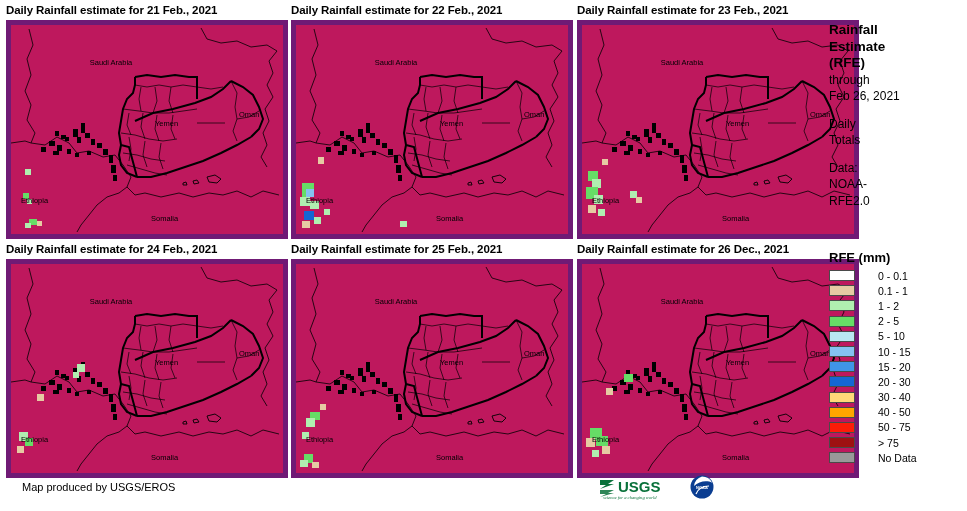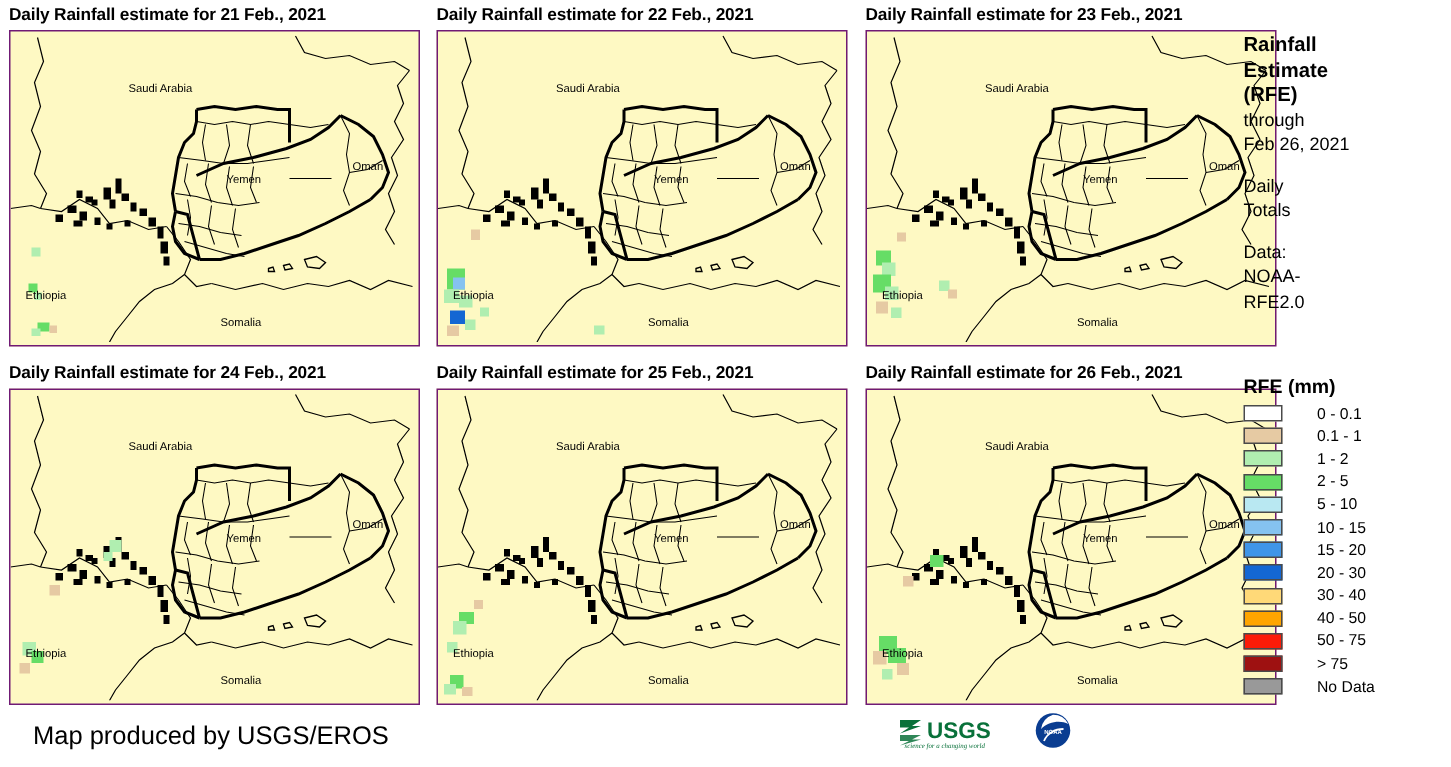--- a/index.html
+++ b/index.html
@@ -11,41 +11,41 @@
   .stage{position:absolute;left:0;top:0;width:967px;height:511px;}
 
   
   .panel{position:absolute;}
   .panel-title{
     font-size:11.5px;font-weight:bold;color:#000;
     letter-spacing:-0.1px;white-space:nowrap;
     height:16px;line-height:16px;
   }
   .panel-frame{
-    position:absolute;border:1px solid #701a75;background:#fef9c3;
+    position:absolute;border:5px solid #701a75;background:#be185d;
     overflow:hidden;
   }
   .panel-frame svg{display:block;}
 
   
   .right-col{position:absolute;left:825px;top:0;width:105px;height:470px;}
   .rhead{font-size:13.5px;font-weight:bold;color:#000;line-height:16.5px;}
   .rsub{font-size:12px;color:#000;line-height:16.5px;}
   .rgap{height:11px;}
 
   .legend{position:absolute;left:0px;top:250px;width:105px;}
   .legend-title{font-size:13px;font-weight:bold;color:#000;margin-bottom:3px;}
   .legend-row{display:flex;align-items:center;height:15.2px;gap:20px;}
   .sw{width:26px;height:11px;border:1px solid #4a4a4a;box-sizing:border-box;flex:0 0 auto;}
   .lbl{font-size:10.5px;color:#000;margin-left:3px;white-space:nowrap;}
 
   
   .footer-text{
     position:absolute;left:10px;top:481px;
-    font-size:17px;color:#000;white-space:nowrap;padding-left:12px;
+    font-size:11px;color:#000;white-space:nowrap;padding-left:12px;
   }
   .logos{position:absolute;left:598px;top:474px;display:flex;align-items:center;gap:7px;}
   .logo{display:flex;align-items:center;}
 </style>
 </head>
 <body>
 
 <div class="stage">
 
   <div class="panel" style="left:6px;top:2px;">
@@ -500,21 +500,21 @@
           <text x="228" y="92">Oman</text>
           <text x="144" y="101">Yemen</text>
           <text x="10" y="178">Ethiopia</text>
           <text x="140" y="196">Somalia</text>
         </g>
       </svg>
     </div>
   </div>
 
   <div class="panel" style="left:577px;top:241px;">
-    <div class="panel-title">Daily Rainfall estimate for 26 Feb., 2021</div>
+    <div class="panel-title">Daily Rainfall estimate for 26 Dec., 2021</div>
     <div class="panel-frame" style="left:0px;top:18px;width:272px;height:209px;">
       <svg width="270" height="207" viewBox="0 0 270 207">
         <g fill="none" stroke="#000" stroke-width="0.8">
           <path d="M18,4 L22,20 L16,34 L20,50 L14,66 L20,80 L16,95 L24,108 L20,118"></path>
           <path d="M20,118 L34,120 L46,112 L58,118 L66,128 L78,126 L92,132 L104,130"></path>
           <path d="M104,130 L112,140 L120,152 L116,162 L124,170 L134,168"></path>
           <path d="M0,118 L14,116 L20,118"></path>
           <path d="M134,168 L150,172 L168,168 L182,172 L198,168 L212,170 L226,166 L240,172 L252,166 L268,170"></path>
           <path d="M116,162 L108,168 L96,172 L86,180 L78,190 L70,200 L66,207"></path>
           <path d="M190,3 L196,14 L210,18 L226,16 L240,22 L256,20 L266,26"></path>

